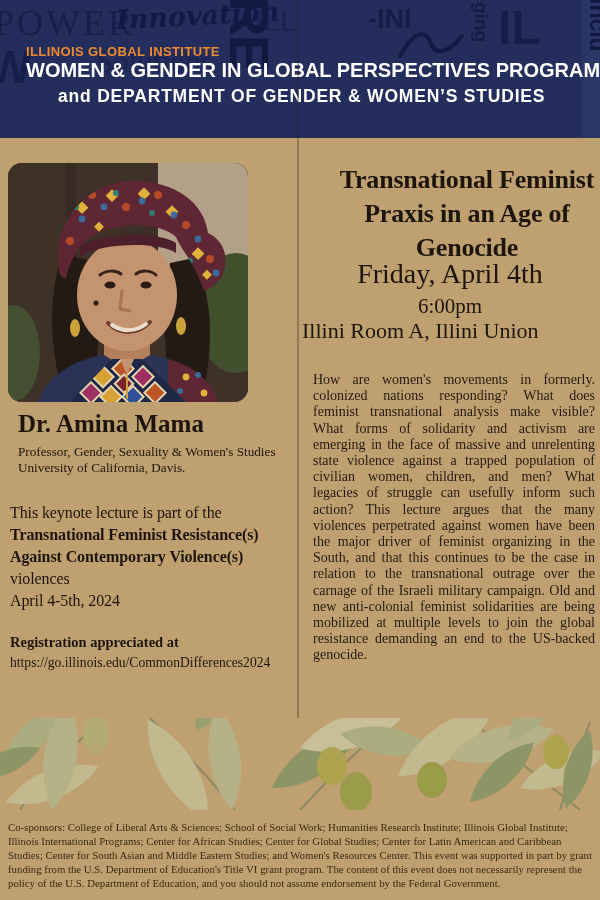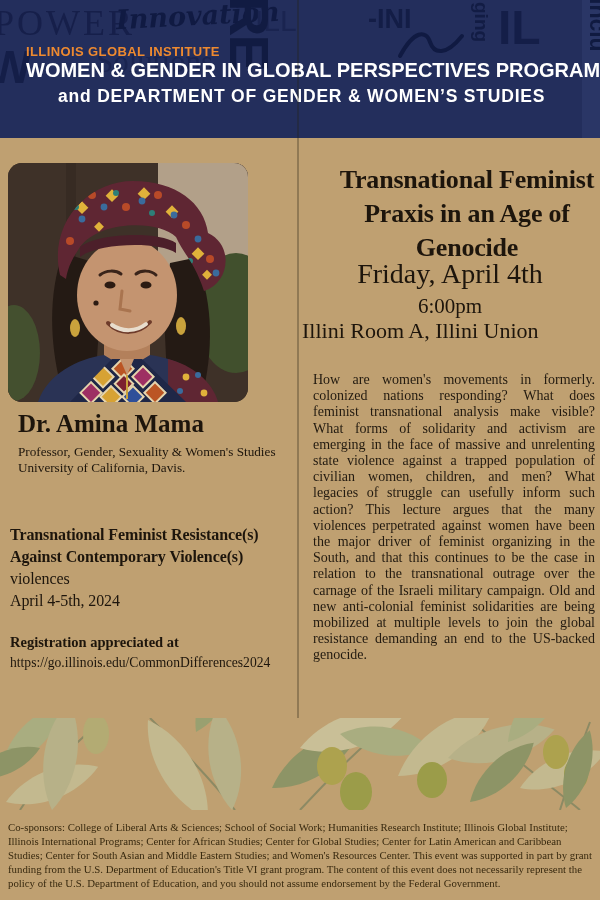--- a/index.html
+++ b/index.html
@@ -178,21 +178,21 @@
     </svg>
   </div>
 
   <h2 class="speaker-name">Dr. Amina Mama</h2>
   <p class="speaker-sub">
     <span>Professor, Gender, Sexuality &amp; Women's Studies</span><br>
     <span>University of California, Davis.</span>
   </p>
 
   <p class="keynote">
-    <br>
+    <span>This keynote lecture is part of the</span><br>
     <strong>Transnational Feminist Resistance(s)</strong><br>
     <strong>Against Contemporary Violence(s)</strong><br>
     <span>violences</span><br>
     <span>April 4-5th, 2024</span>
   </p>
 
   <p class="registration">
     <strong>Registration appreciated at</strong><br>
     <span class="url">https://go.illinois.edu/CommonDifferences2024</span>
   </p>

